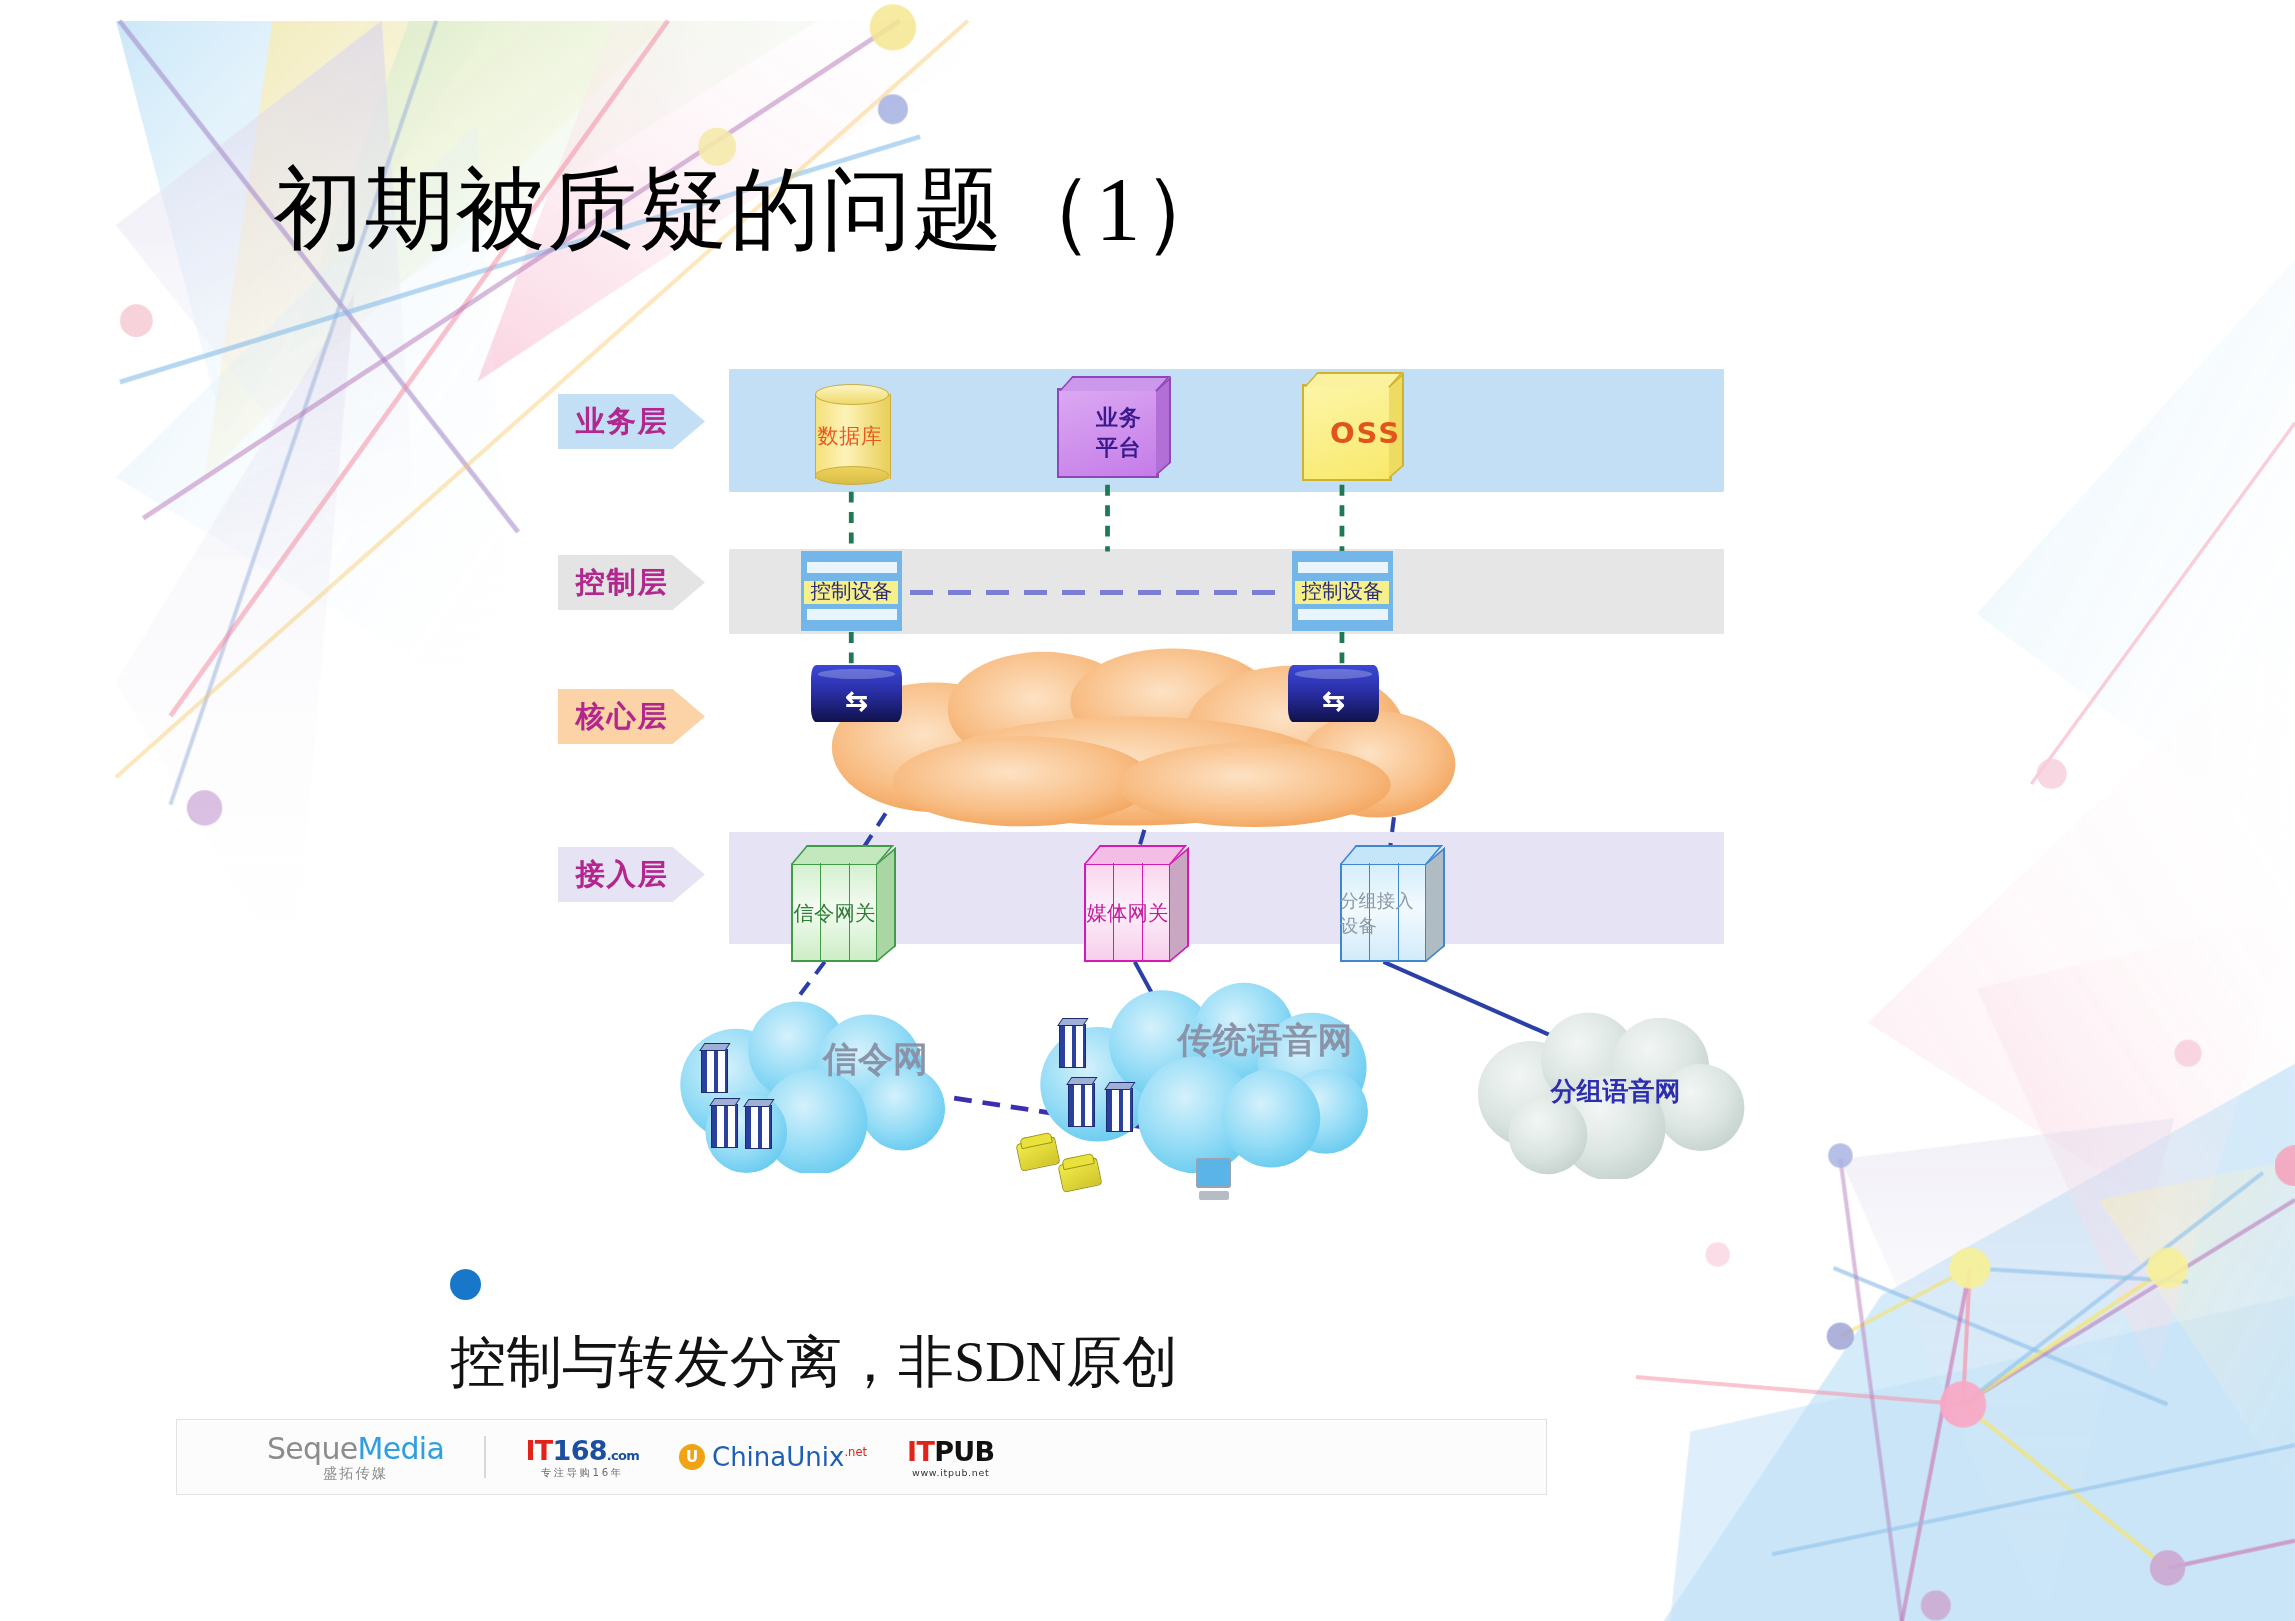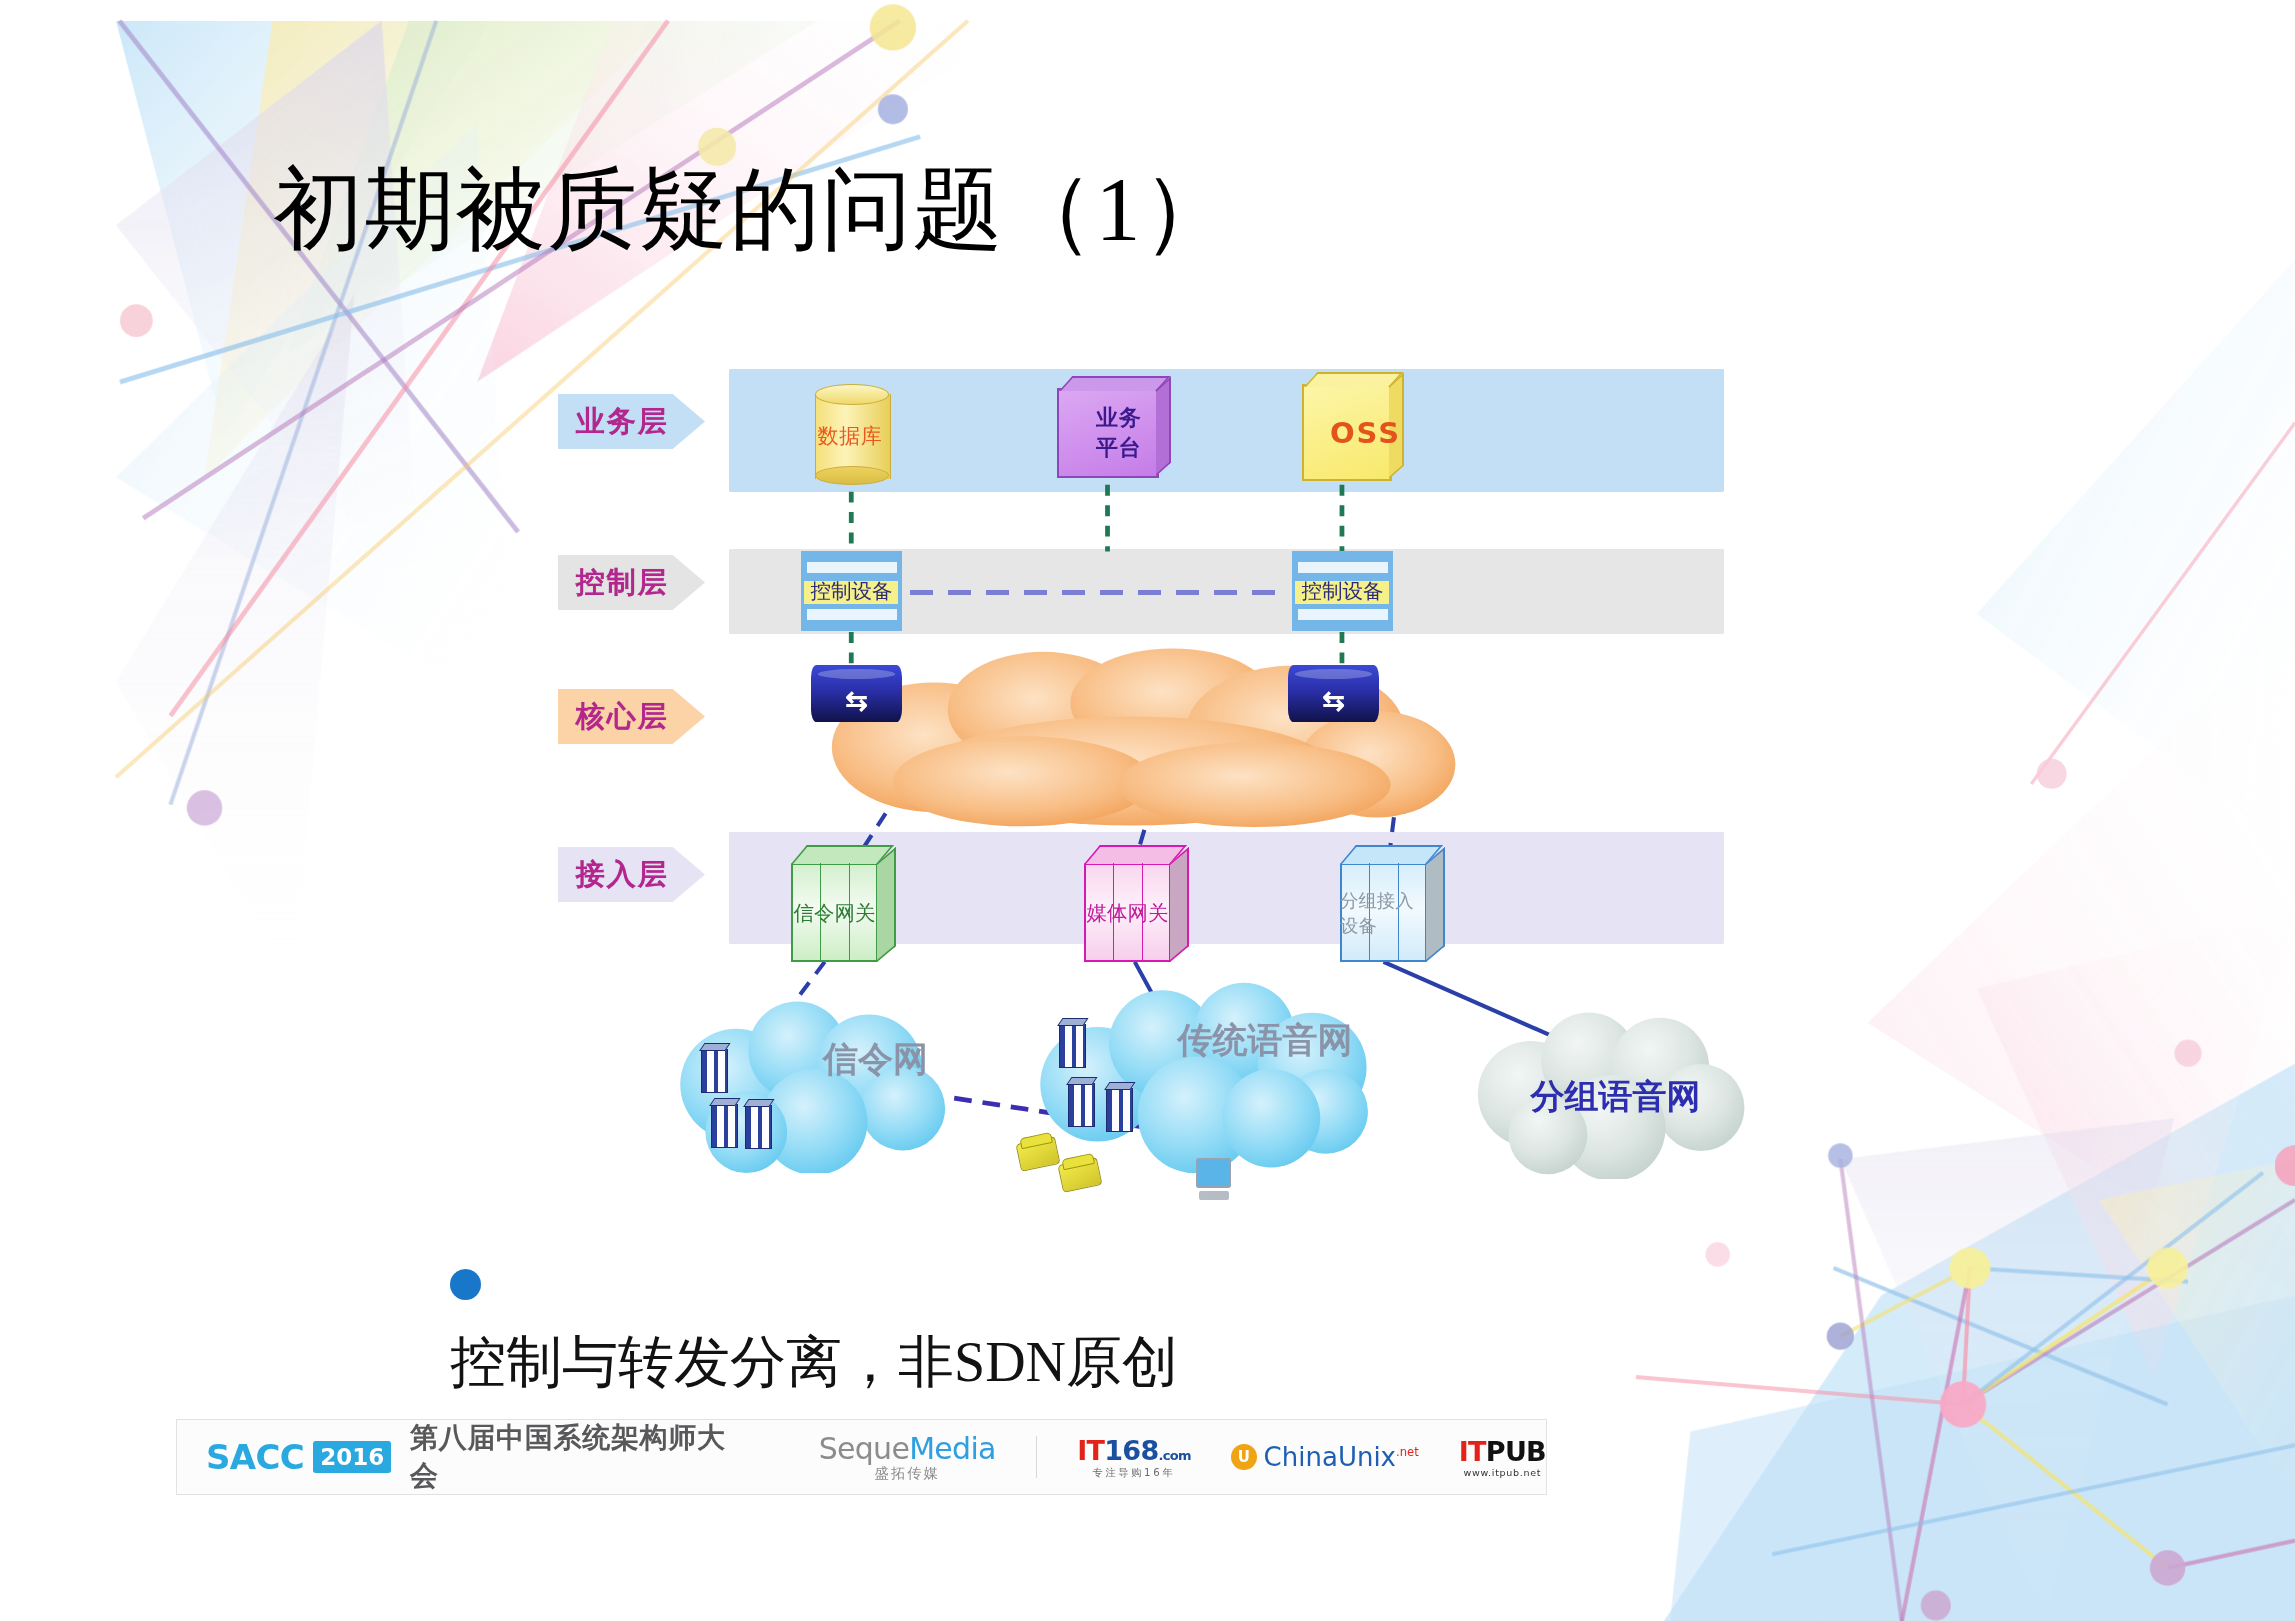--- a/index.html
+++ b/index.html
@@ -240,21 +240,21 @@
   .net-cloud .cloud-label {
     position: absolute; text-align: center;
     font-family: "Liberation Serif", "DejaVu Serif", serif;
     font-weight: 700;
   }
   #cloud-signal { left: 153px;  top: 641px; width: 314px; height: 177px; }
   #cloud-signal .cloud-label { left: 102px; top: 40px; width: 205px; font-size: 35px; color: #8a93a8; }
   #cloud-voice  { left: 508px;  top: 627px; width: 361px; height: 191px; }
   #cloud-voice .cloud-label  { left: 123px; top: 35px; width: 232px; font-size: 35px; color: #8a93a8; }
   #cloud-packet { left: 948px; top: 654px; width: 293px; height: 170px; }
-  #cloud-packet .cloud-label { left: 27px; top: 65px; width: 245px; font-size: 34px; color: #2d2db0; }
+  #cloud-packet .cloud-label { left: 27px; top: 65px; width: 245px; font-size: 26px; color: #2d2db0; }
 
   .switch-ico { position: absolute; width: 27px; height: 44px; }
   .switch-ico .sbody {
     position: absolute; inset: 0;
     background: linear-gradient(90deg,#2b3f9c 0 4.8px,#fdfdff 4.8px 12.3px,#2b3f9c 12.3px 16.4px,#fdfdff 16.4px 23px,#2b3f9c 23px 27px);
     border: 1.4px solid #1d2c6e; box-sizing: border-box;
   }
   .switch-ico .stop {
     position: absolute; left: 1.4px; top: -6.1px; width: 26px; height: 7.5px;
     background: #9fb0d6; border: 1.4px solid #1d2c6e; box-sizing: border-box;
@@ -649,25 +649,20 @@
     <div class="cloud-label">分组语音网</div>
   </div>
 </div>
 
 <div id="bullet-row">
   <div id="bullet-dot"></div>
   <div id="bullet-text">控制与转发分离，非SDN原创</div>
 </div>
 
 <div id="footer-bar">
-  <div id="sacc-logo">
-    <span id="sacc-word">SACC</span>
-    <span id="sacc-year">2016</span>
-    <span id="sacc-cn">第八届中国系统架构师大会</span>
-  </div>
 
   <div id="sponsors">
     <div class="sponsor">
       <div id="sq-main">
         <span>Seque</span><span class="blue">Media</span>
       </div>
       <div id="sq-sub">盛拓传媒</div>
     </div>
 
     <div id="sep-bar"></div>

